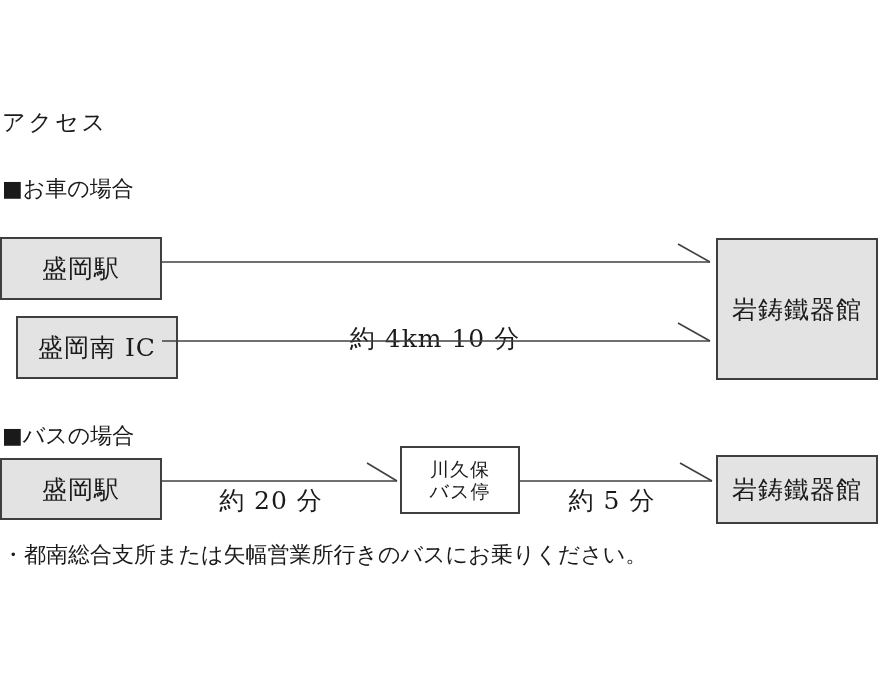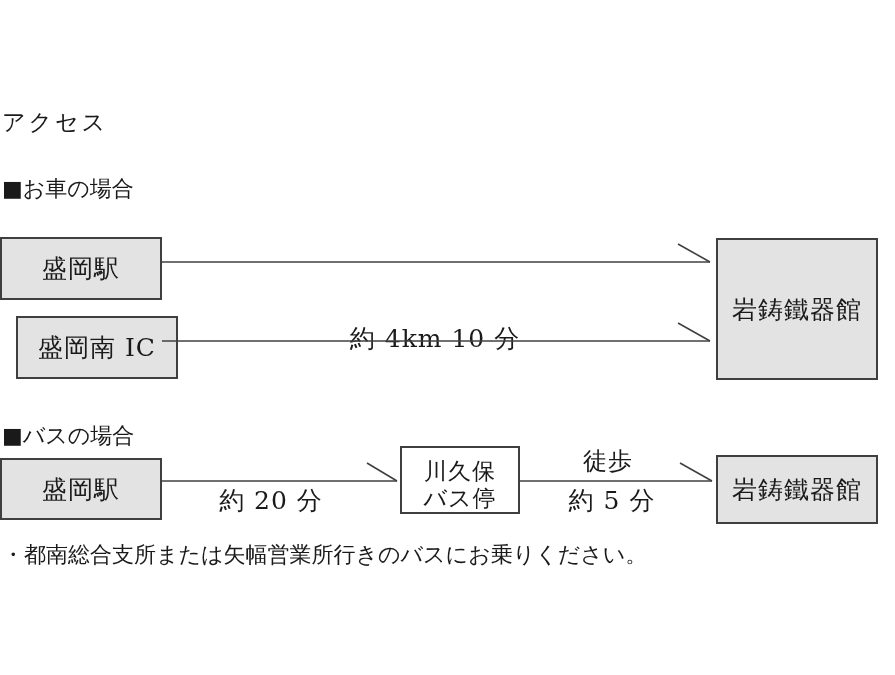--- a/index.html
+++ b/index.html
@@ -32,21 +32,21 @@
     font-size: 25px; text-align: center;
     letter-spacing: 1px; white-space: nowrap;
   }
   .gray { background: var(--box-fill, #e3e3e3); margin-top: 8px; }
   .white { background: #ffffff; }
   #car-origin-0 { left: 0; top: 229px; width: 162px; height: 63px; }
   #car-origin-1 { left: 16px; top: 308px; width: 162px; height: 63px; }
   #car-dest     { left: 716px; top: 230px; width: 162px; height: 142px; }
   #bus-origin   { left: 0; top: 450px; width: 162px; height: 62px; }
   #bus-stop     { left: 400px; top: 446px; width: 120px; height: 68px;
-                  font-size: 23px; line-height: 1.18; letter-spacing: 1px; justify-content: flex-end; }
+                  font-size: 19px; line-height: 1.18; letter-spacing: 1px; }
   #bus-dest     { left: 716px; top: 447px; width: 162px; height: 69px; }
   .label {
     position: absolute; font-size: 25px; line-height: 1.1;
     text-align: center; white-space: nowrap; letter-spacing: 1px;
   }
   #car-label-0    { left: 282px; top: 231px; width: 300px; }
   #car-label-1    { left: 285px; top: 310px; width: 300px; margin-top: 15px; }
   #bus-leg1-top    { left: 142px; top: 449px; width: 250px; font-size: 24px; }
   #bus-leg1-bottom { left: 146px; top: 487px; width: 250px; }
   #bus-leg2-top    { left: 508px; top: 448px; width: 200px; font-size: 24px; }
@@ -93,21 +93,20 @@
   </div>
   <div class="box white" id="bus-stop">
     <span>川久保</span>
     <span>バス停</span>
   </div>
   <div class="box gray" id="bus-dest">
     <span>岩鋳鐵器館</span>
   </div>
 
   <div class="label" id="bus-leg1-bottom">約 20 分</div>
-  <div class="label" id="bus-leg2-top">徒歩</div>
   <div class="label" id="bus-leg2-bottom">約 5 分</div>
 
   <svg class="arrows" width="895" height="675" viewBox="0 0 895 675" aria-hidden="true">
     <g>
       <line x1="162" y1="262" x2="710" y2="262"></line>
       <line x1="678" y1="244" x2="710" y2="262"></line>
     </g>
     <g>
       <line x1="162" y1="341" x2="710" y2="341"></line>
       <line x1="678" y1="323" x2="710" y2="341"></line>

